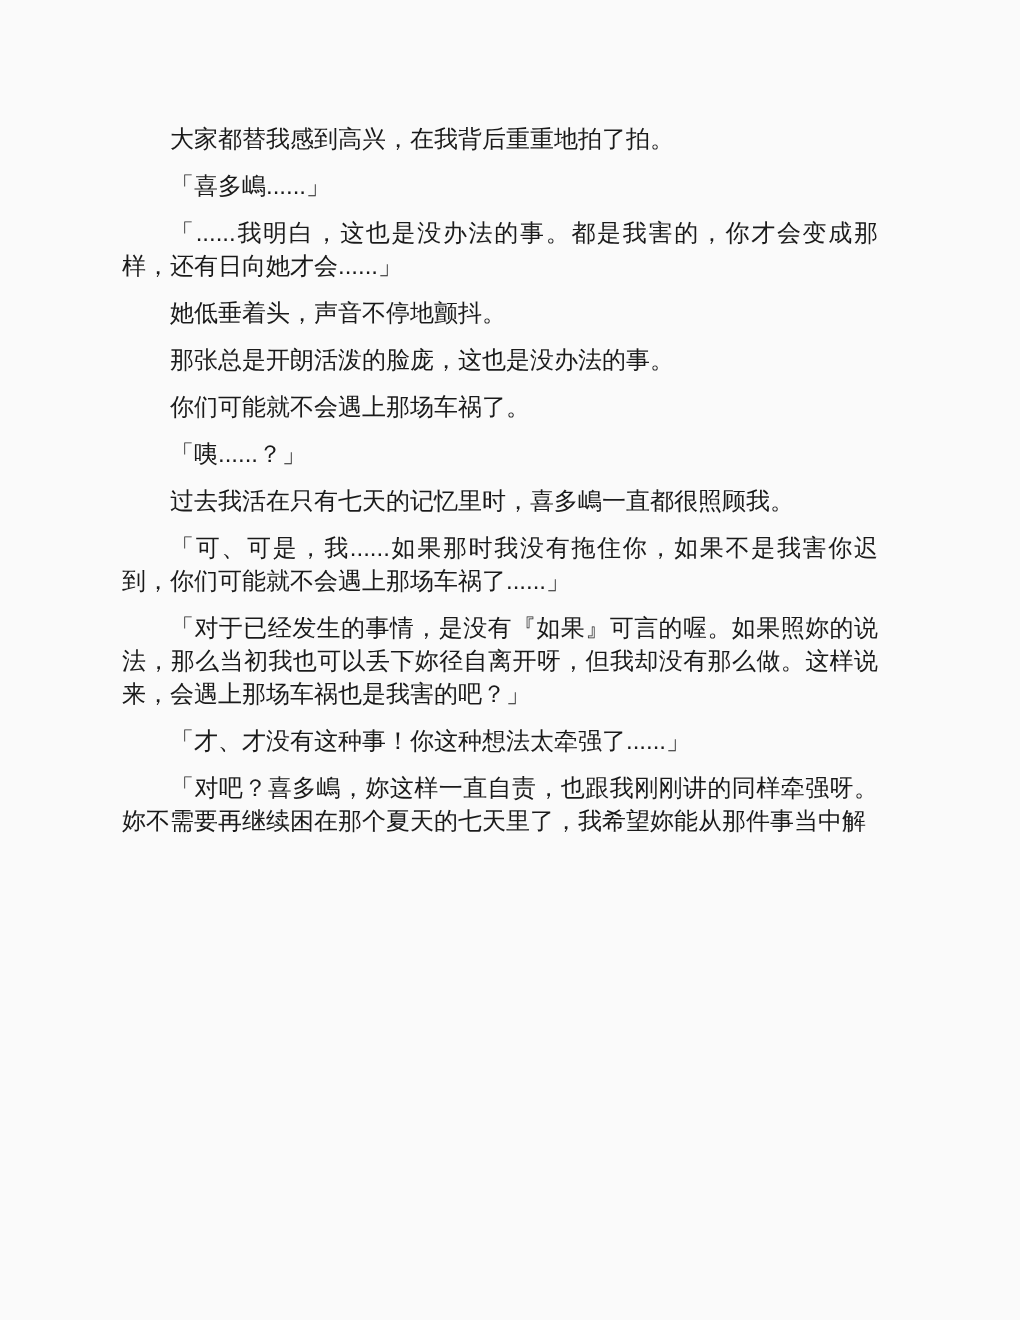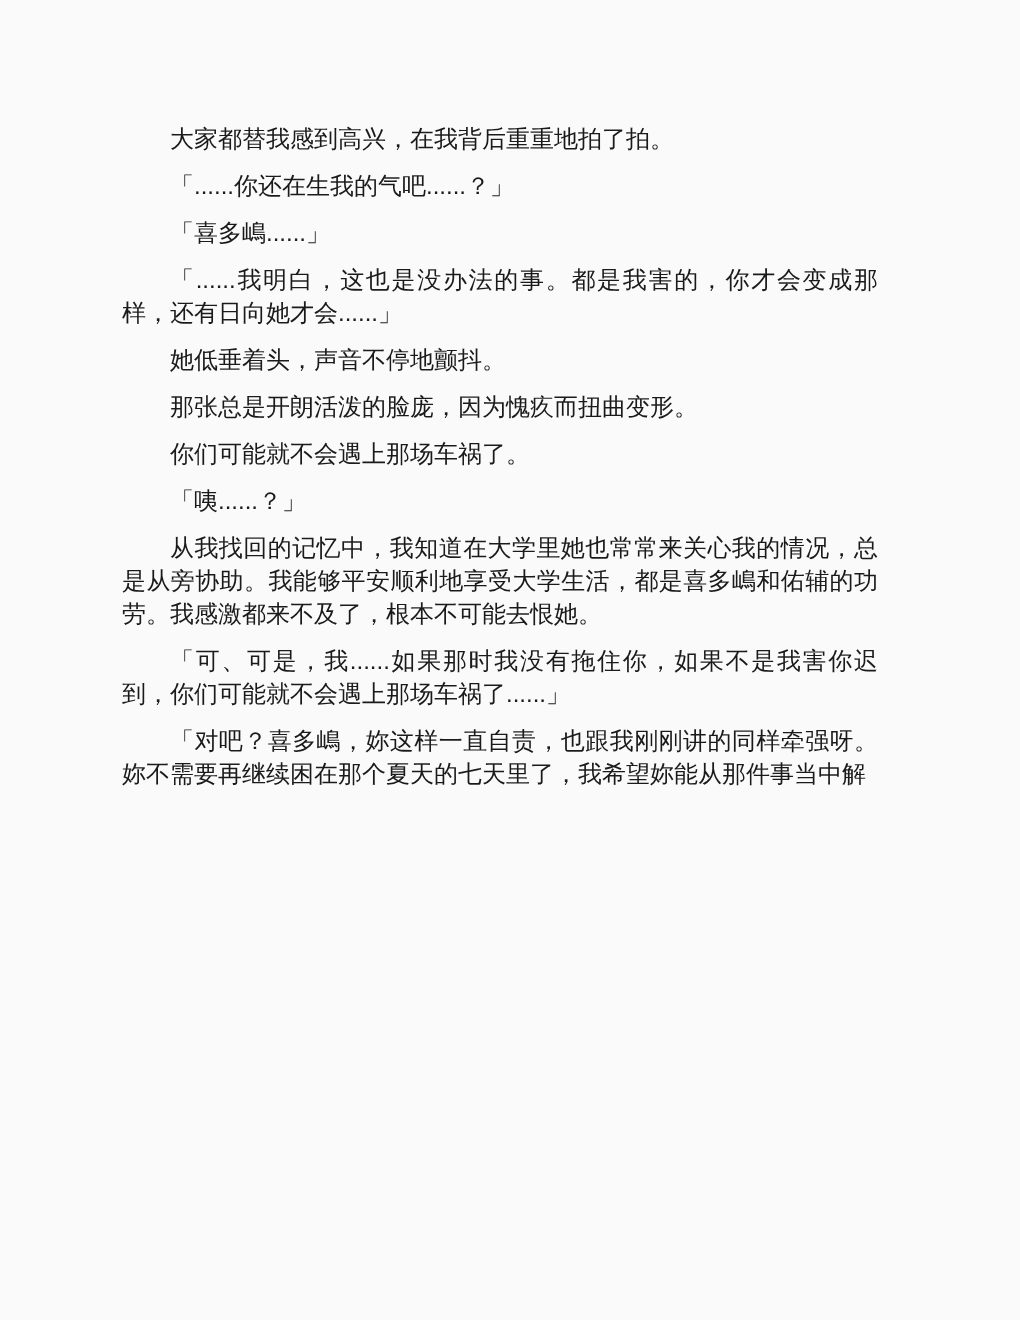--- a/index.html
+++ b/index.html
@@ -40,24 +40,25 @@
     text-indent: 2em;
     word-break: break-all;
   }
 </style>
 </head>
 <body style="background: rgb(250, 250, 250);">
 
 <div class="page">
   <div class="text-content" style="color: rgb(26, 26, 26);">
       <p>大家都替我感到高兴，在我背后重重地拍了拍。</p>
-      <p>「......你还在生我的气吧......？」</p>
       <p>「喜多嶋......」</p>
       <p>「......我明白，这也是没办法的事。都是我害的，你才会变成那样，还有日向她才会......」</p>
       <p>她低垂着头，声音不停地颤抖。</p>
-      <p>那张总是开朗活泼的脸庞，因为愧疚而扭曲变形。</p>
+      <p>那张总是开朗活泼的脸庞，这也是没办法的事。</p>
       <p>你们可能就不会遇上那场车祸了。</p>
       <p>「咦......？」</p>
-      <p>从我找回的记忆中，我知道在大学里她也常常来关心我的情况，总是从旁协助。我能够平安顺利地享受大学生活，都是喜多嶋和佑辅的功劳。我感激都来不及了，根本不可能去恨她。</p>
+      <p>过去我活在只有七天的记忆里时，喜多嶋一直都很照顾我。</p>
       <p>「可、可是，我......如果那时我没有拖住你，如果不是我害你迟到，你们可能就不会遇上那场车祸了......」</p>
+      <p>「对于已经发生的事情，是没有『如果』可言的喔。如果照妳的说法，那么当初我也可以丢下妳径自离开呀，但我却没有那么做。这样说来，会遇上那场车祸也是我害的吧？」</p>
+      <p>「才、才没有这种事！你这种想法太牵强了......」</p>
       <p>「对吧？喜多嶋，妳这样一直自责，也跟我刚刚讲的同样牵强呀。妳不需要再继续困在那个夏天的七天里了，我希望妳能从那件事当中解</p>
     </div>
 </div>
 
 </body></html>

